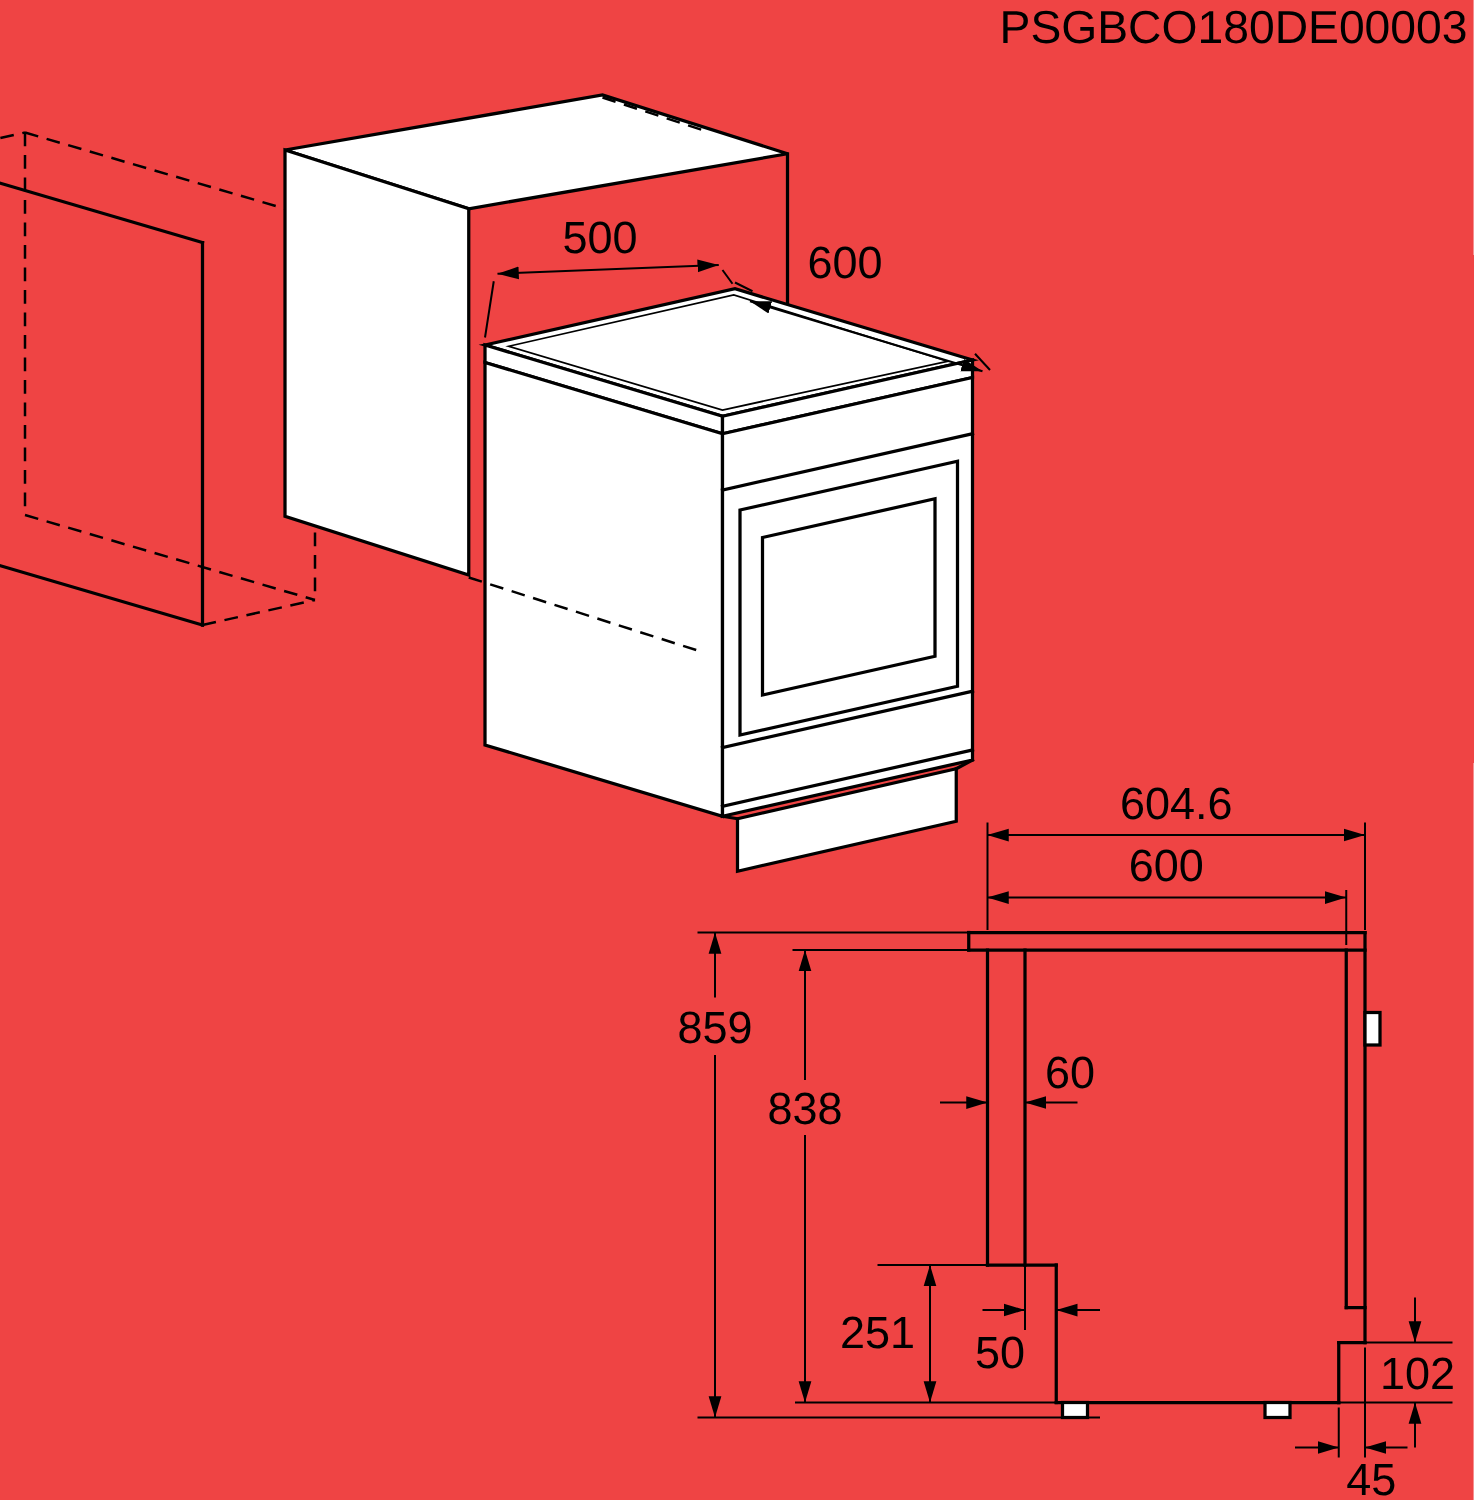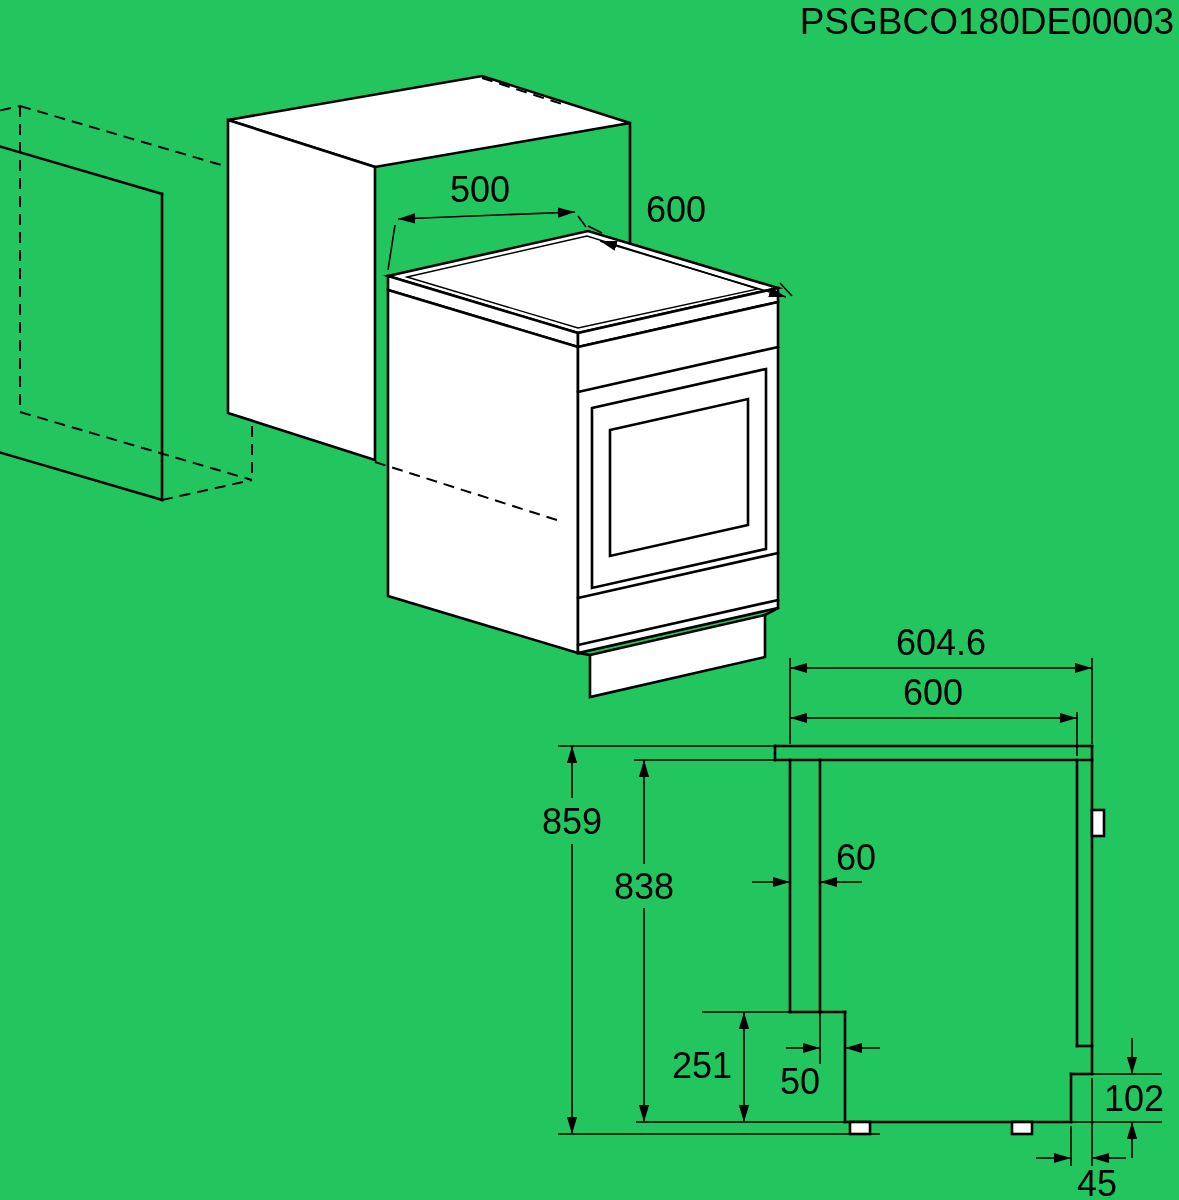--- a/index.html
+++ b/index.html
@@ -1,16 +1,16 @@
 <!DOCTYPE html>
 <html><head>
 <meta charset="utf-8">
 <style>
   html,body{margin:0;padding:0;background:#ffffff;}
-  .canvas{position:relative;width:1179px;height:1200px;background:#22c55e;overflow:hidden;}
+  .canvas{position:relative;width:1179px;height:1200px;background:#ef4444;overflow:hidden;}
   svg{position:absolute;left:0;top:0;}
   text{font-family:"Liberation Sans", sans-serif;fill:#000;}
   .dim{font-size:36px;}
   .title{font-size:37px;}
   .obj{stroke:#000;stroke-width:2.6;fill:none;stroke-linecap:square;}
   .objf{stroke:#000;stroke-width:2.6;fill:#fff;stroke-linejoin:miter;}
   .thin{stroke:#000;stroke-width:1.4;fill:none;}
   .dash{stroke:#000;stroke-width:2;fill:none;stroke-dasharray:11 7;}
   .dimline{stroke:#000;stroke-width:1.6;fill:none;}
 </style>

